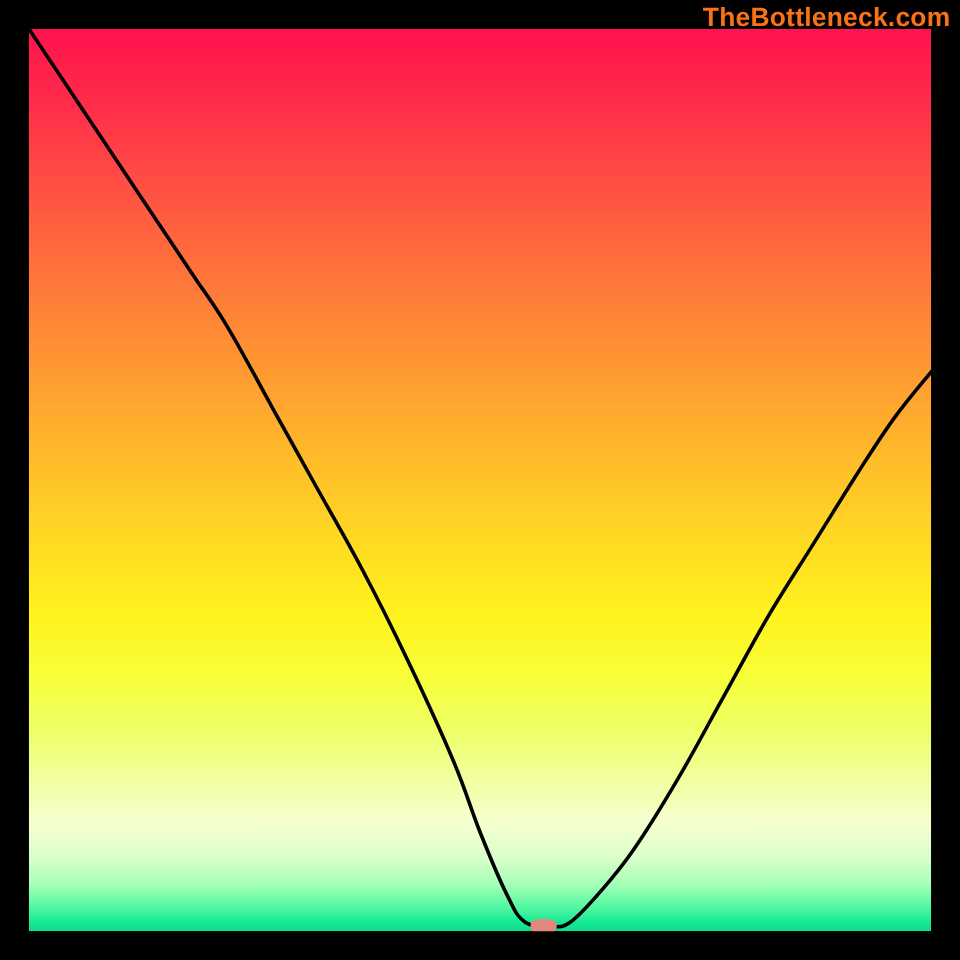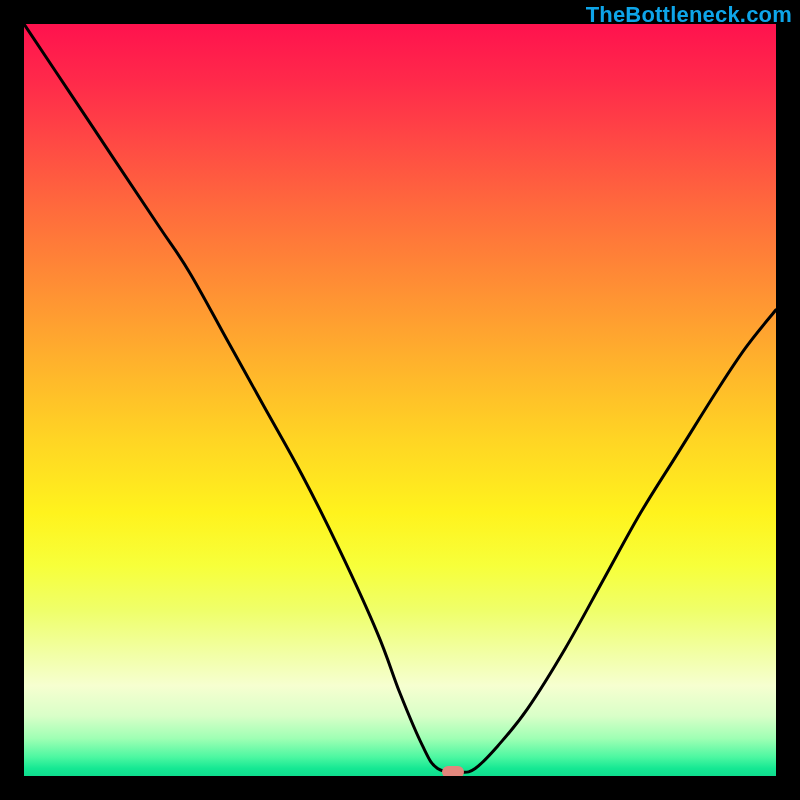--- a/index.html
+++ b/index.html
@@ -61,21 +61,21 @@
     transform: translate(-50%, -50%);
   }
   .watermark {
     position: absolute;
     top: 2px;
     right: 8px;
     font-family: Arial, Helvetica, sans-serif;
     font-size: 22px;
     font-weight: 600;
     letter-spacing: 0.2px;
-    color: #0ea5e9;
+    color: #f97316;
     user-select: none;
   }
 </style>
 </head>
 <body>
 
 <div class="stage">
   <div class="plot">
     <div class="gradient"></div>
     <svg class="curve" viewBox="0 0 752 752" preserveAspectRatio="none">

